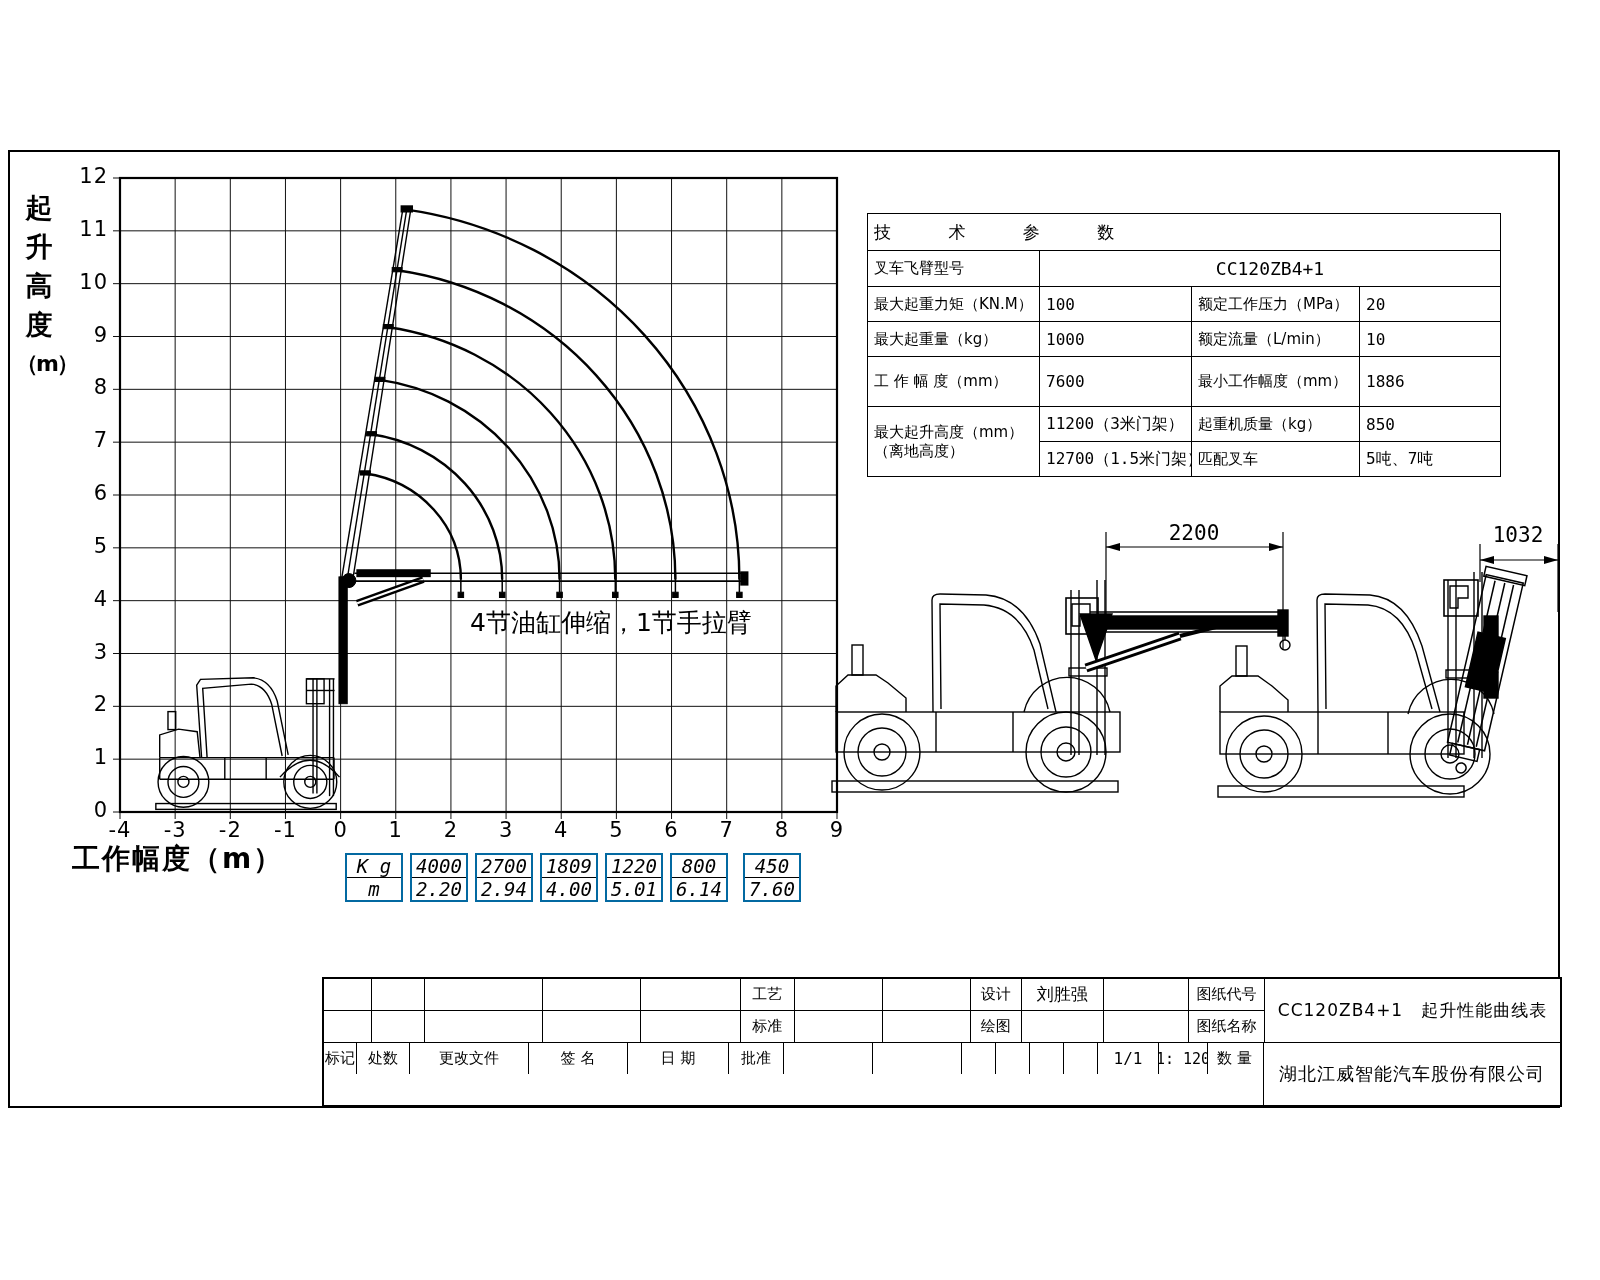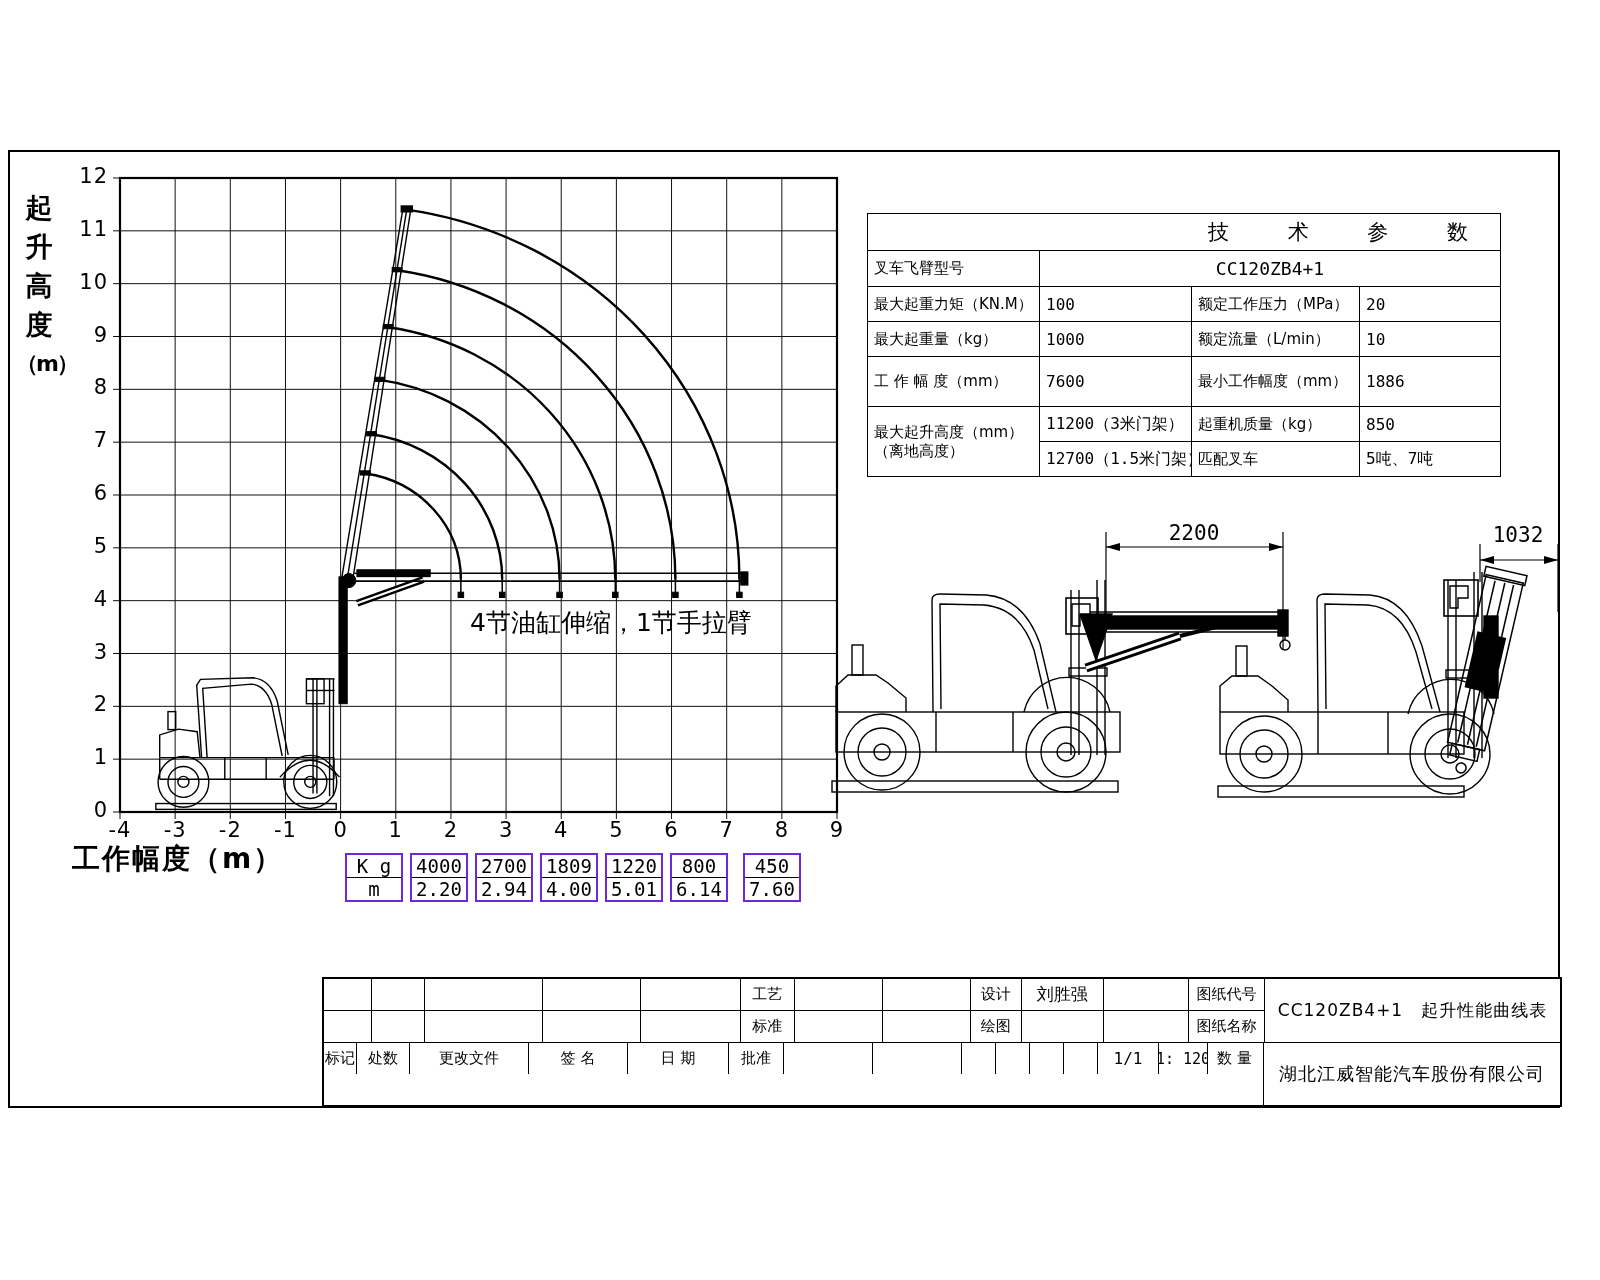--- a/index.html
+++ b/index.html
@@ -14,31 +14,31 @@
   .ytick{width:50px;text-align:right;}
   .xtick{width:44px;text-align:center;}
   #y-axis-title{position:absolute;left:16px;top:188px;width:46px;text-align:center;
     font-size:27px;font-weight:bold;line-height:39px;}
   #y-axis-title .unit{font-size:22px;letter-spacing:-2px;}
   #x-axis-title{position:absolute;left:72px;top:840px;font-size:28px;font-weight:bold;letter-spacing:2px;}
   #chart-annotation{position:absolute;left:470px;top:606px;font-size:25px;font-weight:500;white-space:nowrap;}
   #main-title{position:absolute;left:62px;top:918px;font-size:28px;font-weight:600;letter-spacing:1px;}
   
   #load-table{position:absolute;left:345px;top:853px;display:flex;gap:7px;}
-  .lt-col{border:2px solid #6d28d9;}
+  .lt-col{border:2px solid #0369a1;font-style:italic;}
   .lt-cell{width:54px;height:22px;line-height:22px;text-align:center;font-size:19px;
     font-family:"DejaVu Sans Mono","DejaVu Sans",sans-serif;}
   .lt-cell:first-child{border-bottom:1.5px solid #000;}
   .lt-col.last{margin-left:8px;}
   
   #tech-table{position:absolute;left:867px;top:213px;border-collapse:collapse;table-layout:fixed;width:633px;}
   #tech-table td,#tech-table th{border:1.5px solid #000;font-weight:normal;font-size:15px;
     padding:2px 6px;text-align:left;vertical-align:middle;overflow:hidden;white-space:nowrap;}
   #tech-table .val{font-size:16px;font-family:"DejaVu Sans Mono","DejaVu Sans",sans-serif;margin-left:16px;}
-  #tech-table th.hd{text-align:right;font-size:21px;letter-spacing:26px;height:32px;}
+  #tech-table th.hd{text-align:left;font-size:17px;letter-spacing:26px;height:32px;}
   #tech-table td.ctr{text-align:center;font-size:18px;
     font-family:"DejaVu Sans Mono","DejaVu Sans",sans-serif;}
   
   #title-block{position:absolute;left:322px;top:977px;width:1236px;border:2px solid #000;background:#fff;}
   .tb-section{display:flex;}
   .tb-left{display:flex;flex-direction:column;}
   .tb-row{display:flex;}
   .tb-cell{border-right:1.2px solid #000;border-bottom:1.2px solid #000;height:31px;
     display:flex;align-items:center;justify-content:center;font-size:15px;white-space:nowrap;overflow:hidden;}
   .tb-row:last-child .tb-cell.bot0{border-bottom:none;}

